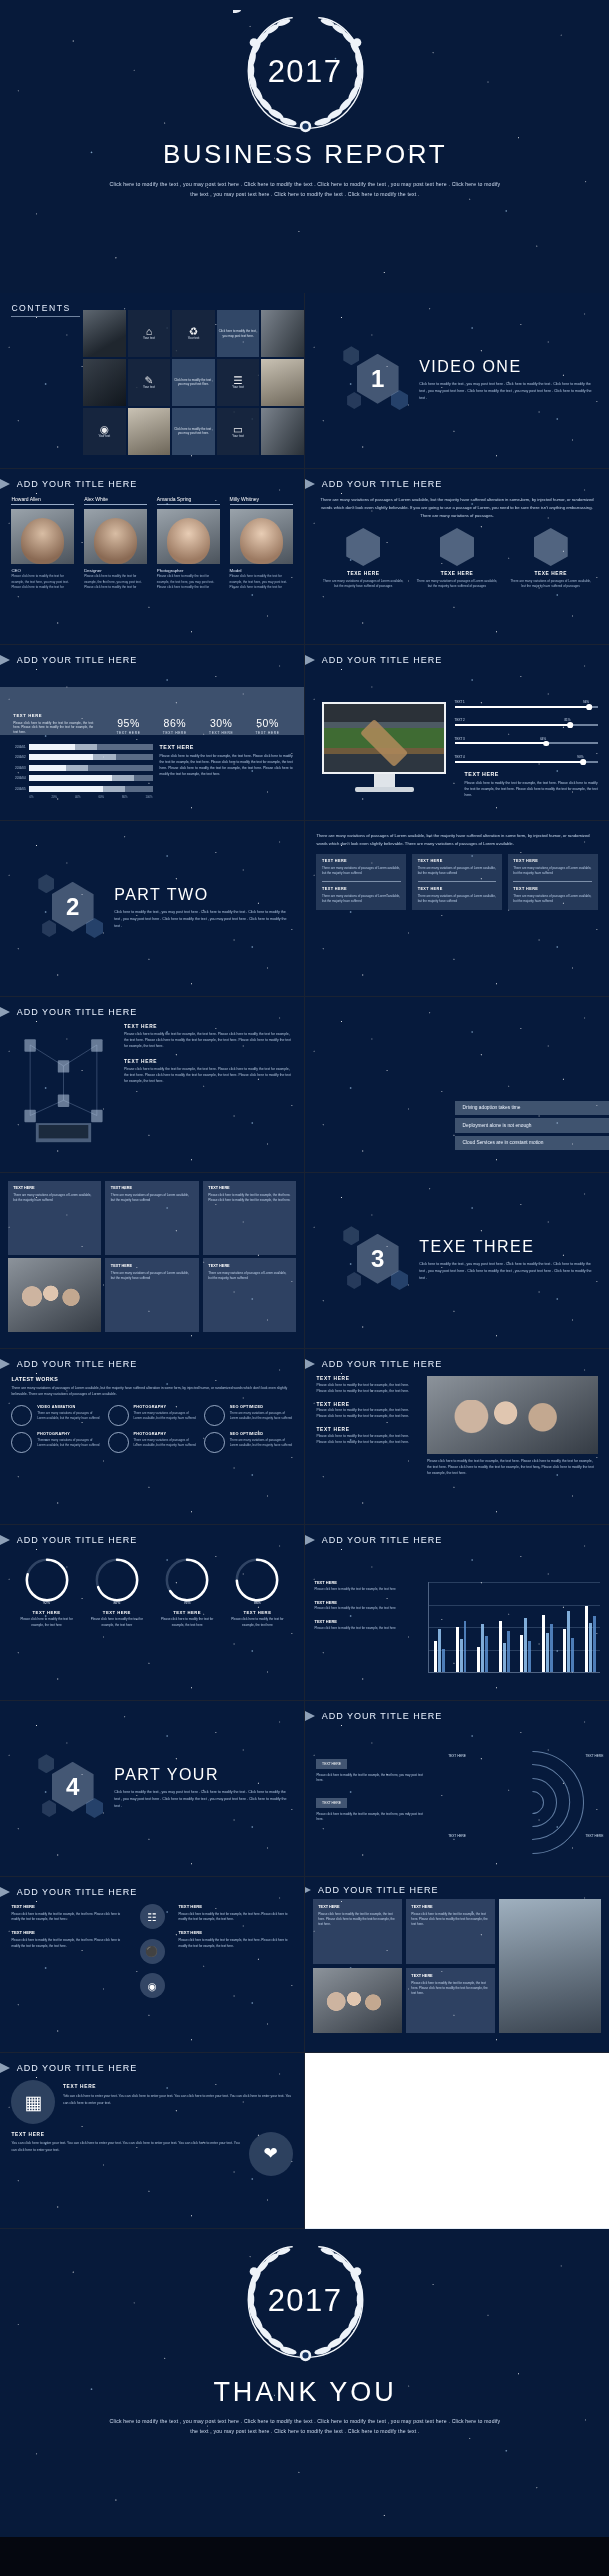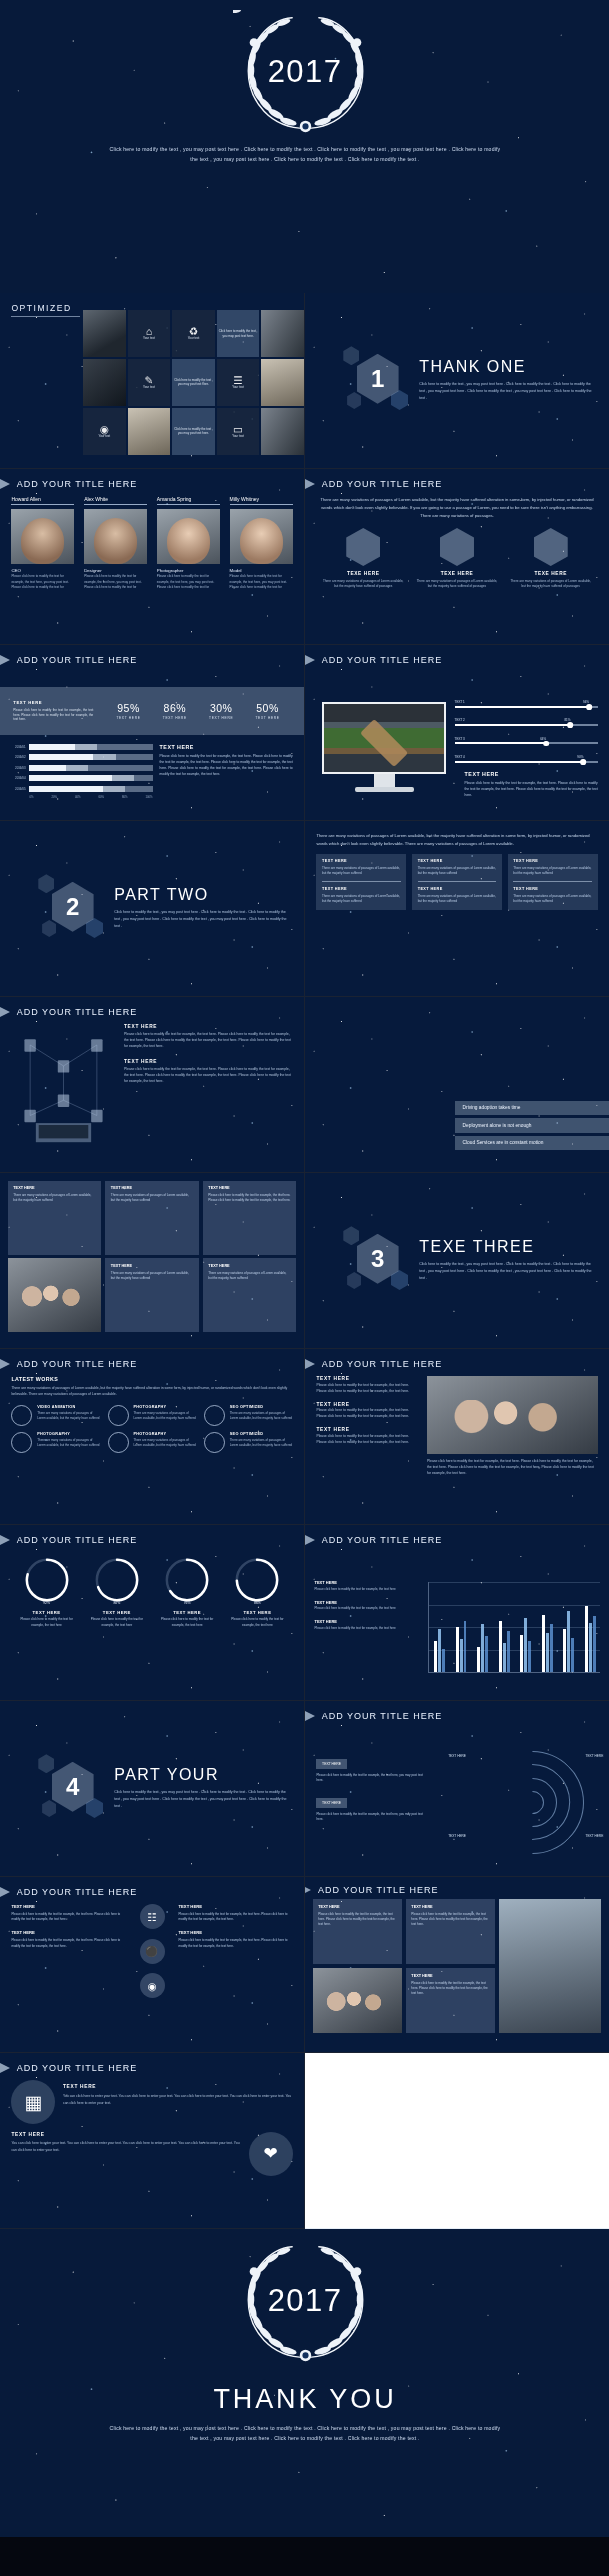--- a/index.html
+++ b/index.html
@@ -63,21 +63,21 @@
   .wreath svg { width:100%; height:100%; display:block; }
   .wreath-year {
     position:absolute; left:0; right:0; top:50%; transform:translateY(-52%);
     text-align:center; font-size:31px; letter-spacing:1.4px; font-weight:300;
     color:#fff; font-family:"Liberation Sans", sans-serif;
   }
   .hero-title {
     font-size:26px; letter-spacing:2.5px; font-weight:300; color:#fff;
     margin-top:3.8px; text-align:center; white-space:nowrap;
   }
-  #slide-closing .hero-title { font-size:27px; letter-spacing:2.9px; margin-top:19px; }
+  #slide-closing .hero-title { font-size:27px; letter-spacing:2.9px; margin-top:12px; }
   .hero-sub {
     margin-top:8.6px; width:400px; text-align:center;
     font-size:5.1px; line-height:2.0; color:rgba(222,236,255,.92); letter-spacing:0.2px;
   }
 
   
   .deck { position:relative; width:610px; }
   .row { display:flex; width:610px; }
   .slide {
     position:relative; width:305px; height:176px; overflow:hidden;
@@ -148,21 +148,21 @@
   .hex3 { display:flex; justify-content:space-around; margin-top:8.6px; }
   .hex3 .it { width:82px; text-align:center; }
   .hex3 .hg { width:34px; height:38px; margin:0 auto;
     background:rgba(196,212,230,.40);
     clip-path:polygon(50% 0,100% 25%,100% 75%,50% 100%,0 75%,0 25%); }
   .hex3 .hh { margin-top:4.8px; font-size:4.8px; font-weight:700; letter-spacing:0.6px; color:#fff; }
   .hex3 .hb { margin-top:2.9px; font-size:3.1px; line-height:1.7; color:rgba(202,222,248,.8); }
 
   
   .band { position:absolute; left:0; right:0; top:42px; height:48px; background:rgba(170,186,206,.34);
-          display:flex; align-items:center; padding:0 13.3px; gap:12px; z-index:3; }
+          display:flex; align-items:flex-end; padding:0 13.3px; gap:12px; z-index:3; }
   .band .blk { width:80px; }
   .band .blk .bt { font-size:4.2px; font-weight:700; letter-spacing:0.6px; color:#fff; }
   .band .blk .bb { margin-top:2.9px; font-size:3px; line-height:1.6; color:rgba(235,244,255,.86); text-align:justify; }
   .kpis { display:flex; flex:1; justify-content:space-around; }
   .kpi { text-align:center; }
   .kpi .v { font-size:10.5px; font-weight:300; color:#fff; letter-spacing:0.5px; }
   .kpi .k { margin-top:1.9px; font-size:3.2px; letter-spacing:0.7px; color:rgba(232,242,255,.9); }
 
   .barchart { position:absolute; left:9.5px; top:99px; width:143px; z-index:3; }
   .brow { display:flex; align-items:center; gap:3.8px; margin-bottom:4.8px; }
@@ -352,32 +352,33 @@
               <ellipse rx="7.5" ry="2.8"></ellipse>
             </g>
           <circle cx="76" cy="122" r="6"></circle>
           <circle cx="76" cy="122" r="3.2" fill="#12305c"></circle>
           <circle cx="22" cy="34" r="4.5"></circle>
           <circle cx="130" cy="34" r="4.5"></circle>
         </g>
       </svg>
       <div class="wreath-year">2017</div>
     </div>
+    <div class="hero-title">BUSINESS REPORT</div>
     <div class="hero-sub">Click here to modify the text , you may post text here . Click here to modify the text . Click here to modify the text , you may post text here . Click here to modify the text , you may post text here . Click here to modify the text . Click here to modify the text .</div>
   </div>
 </section>
 
 <div class="deck">
 
   <div class="row">
     <div class="slide">
       <div class="space"></div>
         <div class="stars"></div>
       <div class="sl">
-        <div class="contents-title">OPTIMIZED</div>
+        <div class="contents-title">CONTENTS</div>
         <div class="contents-rule"></div>
         <div class="mosaic">
           <div class="mz ph1"></div>
           <div class="mz dark">
             <div class="cap">
                 <span class="gl">⌂</span>
                 <span>Your text</span>
               </div>
           </div>
           <div class="mz dark">
@@ -436,21 +437,21 @@
       <div class="part-wrap">
         <div class="hexnum">
           <div class="hx s1"></div>
             <div class="hx s2"></div>
             <div class="hx s3"></div>
           <div class="hx">
               <span>1</span>
             </div>
         </div>
         <div class="part-txt">
-          <div class="pt">THANK ONE</div>
+          <div class="pt">VIDEO ONE</div>
           <div class="pd">Click here to modify the text , you may post text here . Click here to modify the text . Click here to modify the text , you may post text here . Click here to modify the text , you may post text here . Click here to modify the text .</div>
         </div>
       </div>
     </div>
   </div>
 
   <div class="row">
     <div class="slide">
       <div class="space"></div>
         <div class="stars"></div>

